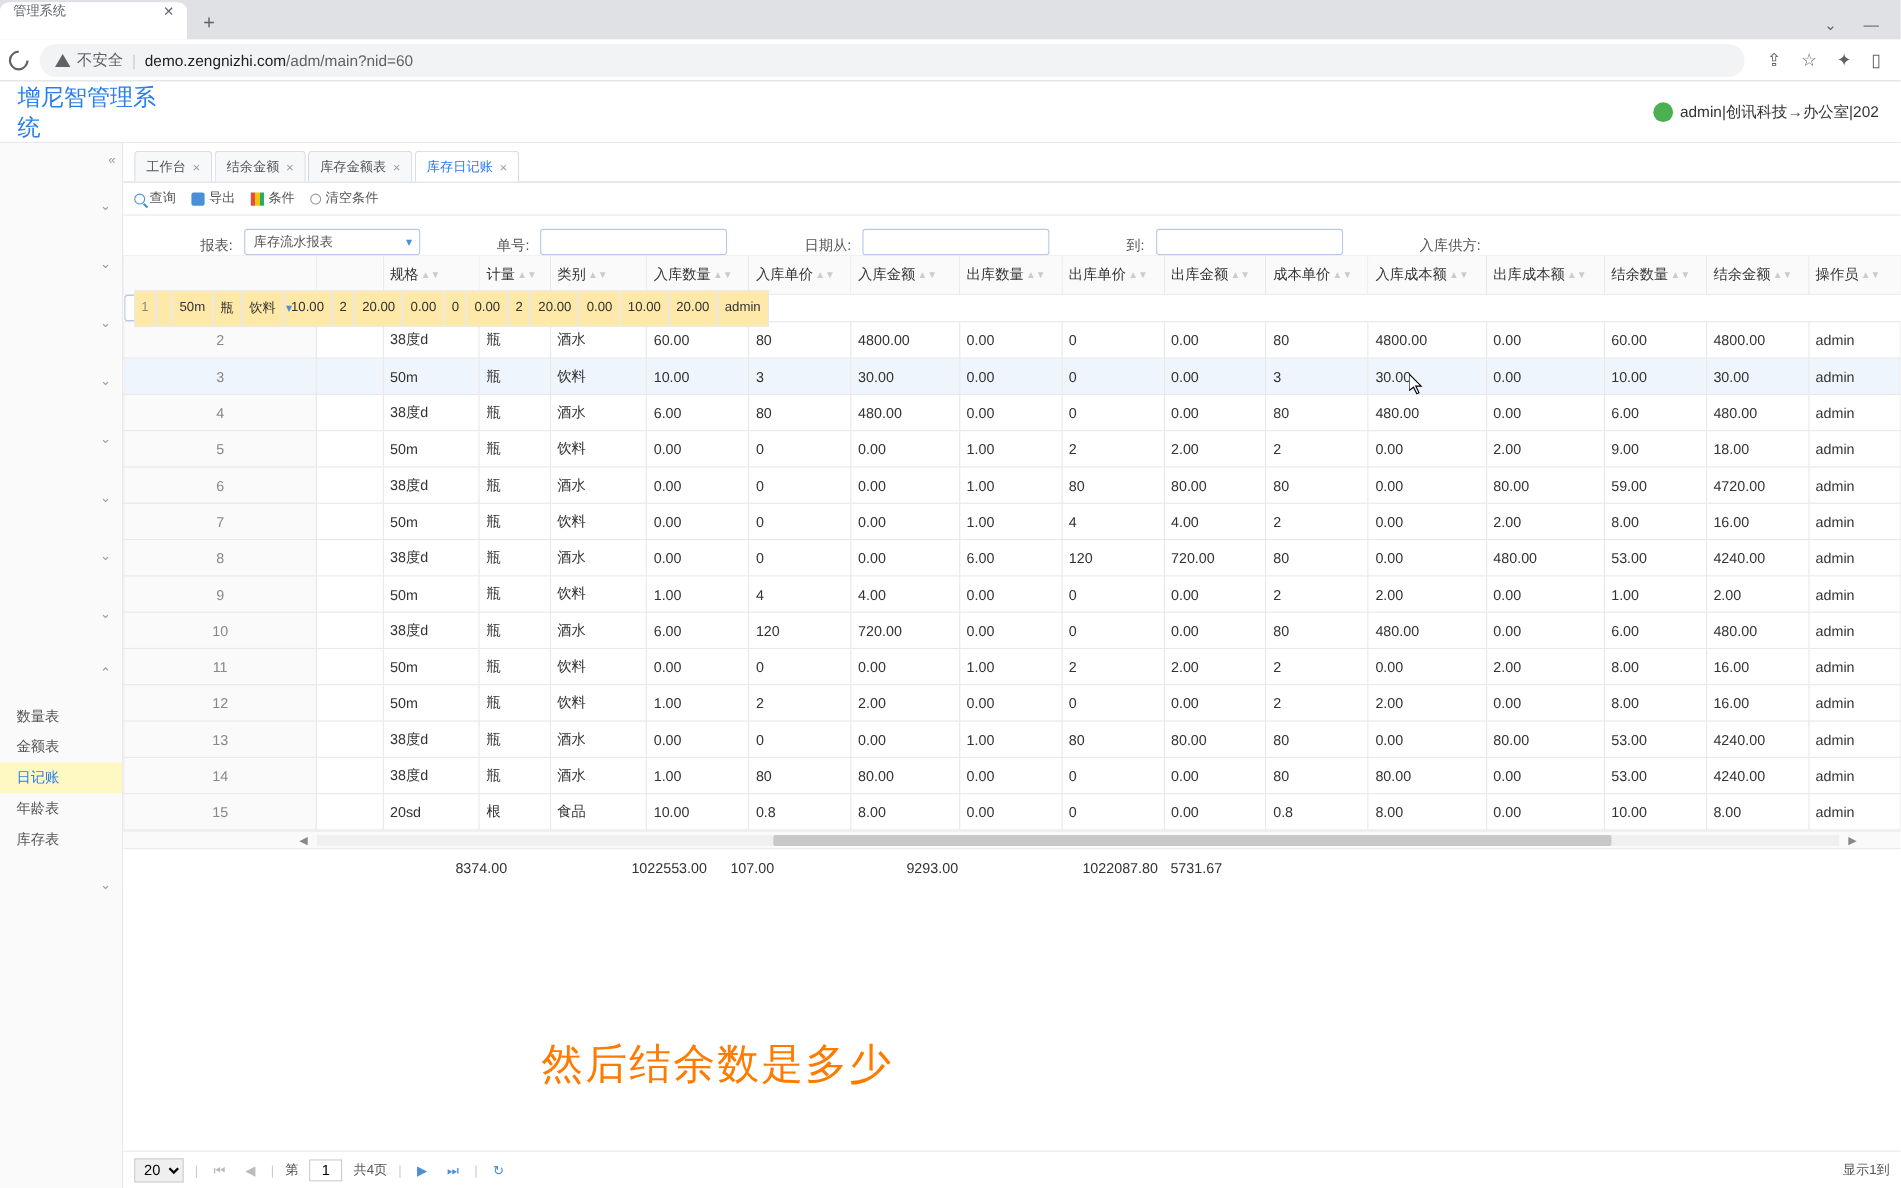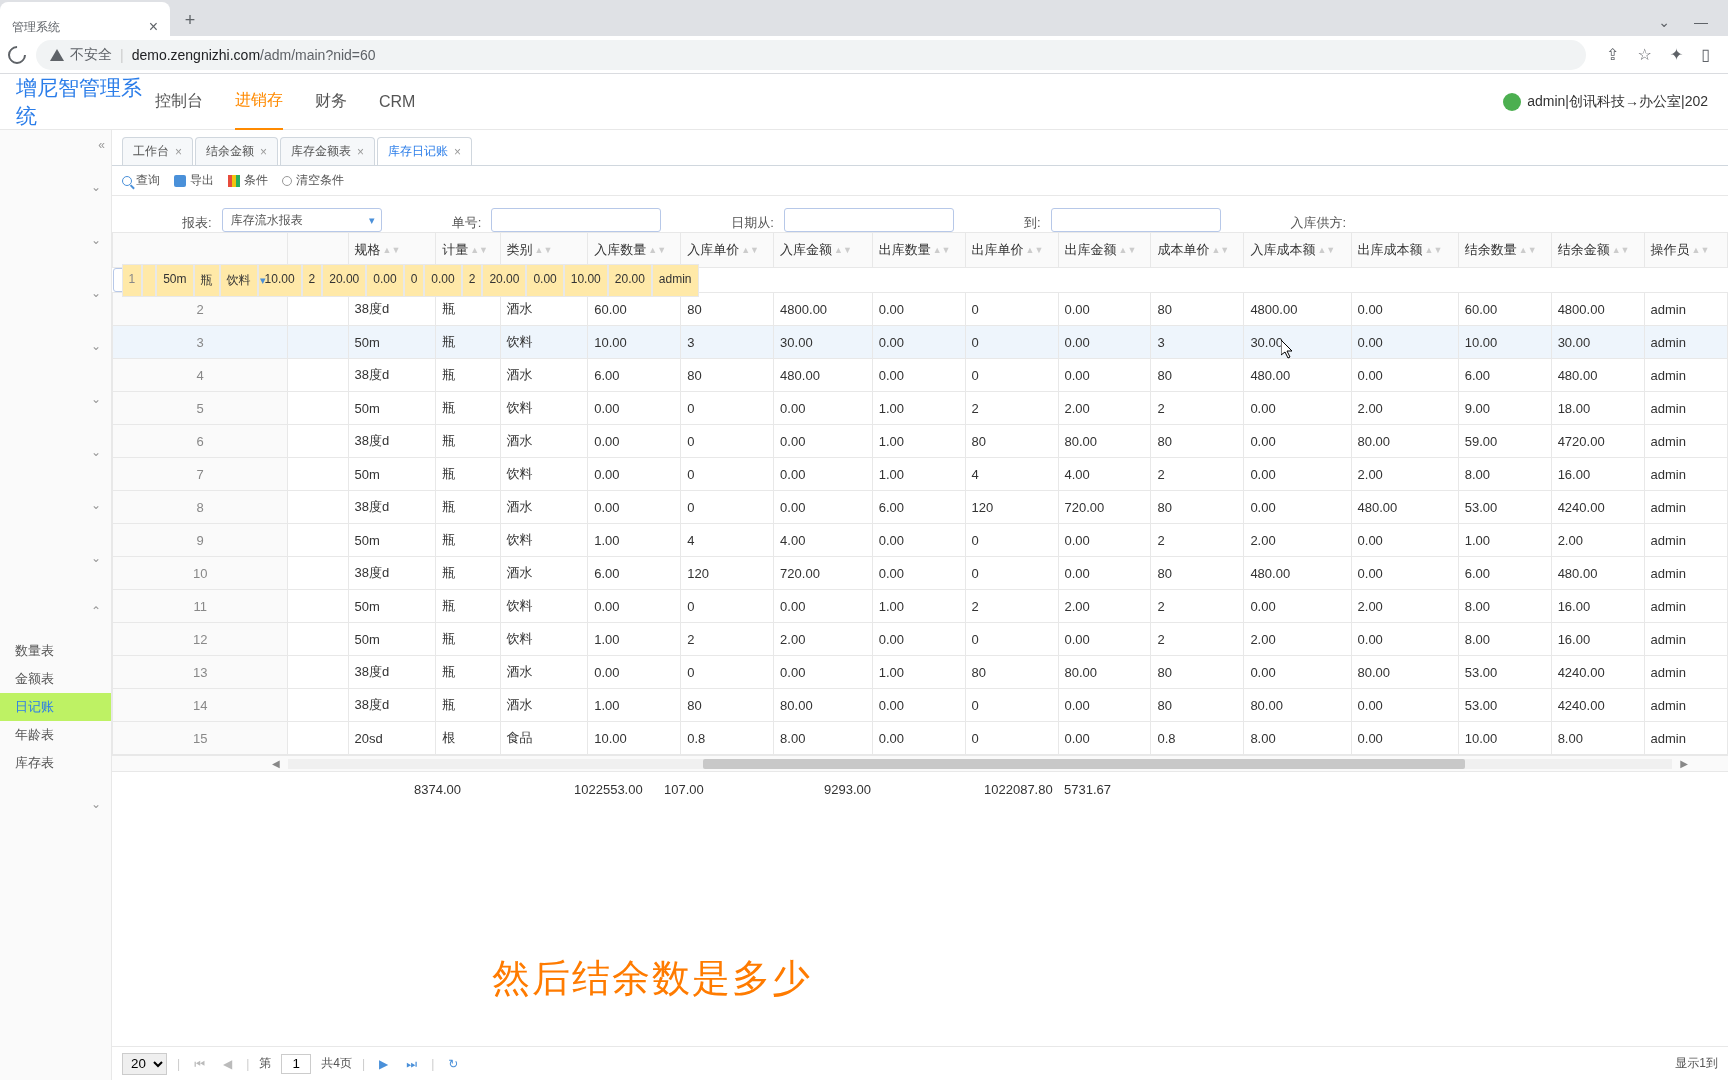--- a/index.html
+++ b/index.html
@@ -1,20 +1,20 @@
 <!DOCTYPE html>
 <html><head>
 <meta charset="utf-8">
 <style>
   * { box-sizing: border-box; margin: 0; padding: 0; }
   body { font-family: "Microsoft YaHei", Arial, sans-serif; font-size: 13px; color: #333; background: #fff; overflow: hidden; width: 1728px; height: 1080px; }
   
   
   .browser-tabs { height: 36px; background: #dfe1e5; display: flex; align-items: flex-end; padding-left: 0; }
-  .browser-tab { background: #fff; height: 34px; display: flex; align-items: flex-end; padding: 0 12px; border-radius: 8px 8px 0 0; min-width: 170px; font-size: 12px; color: #5f6368; position: relative; }
+  .browser-tab { background: #fff; height: 34px; display: flex; align-items: flex-start; padding: 0 12px; border-radius: 8px 8px 0 0; min-width: 170px; font-size: 12px; color: #5f6368; position: relative; }
   .browser-tab .close { margin-left: auto; font-size: 16px; color: #5f6368; cursor: pointer; }
   .new-tab { width: 28px; height: 28px; display: flex; align-items: center; justify-content: center; font-size: 18px; color: #5f6368; margin-left: 6px; margin-bottom: 2px; cursor: pointer; }
   .win-controls { margin-left: auto; display: flex; gap: 24px; padding-right: 20px; padding-bottom: 6px; color: #5f6368; font-size: 14px; }
   .win-controls span { cursor: pointer; }
   
   .addr-bar { height: 38px; background: #fff; border-bottom: 1px solid #dadce0; display: flex; align-items: center; padding: 0 8px; gap: 10px; }
   .addr-reload { width: 18px; height: 18px; border: 2px solid #5f6368; border-radius: 50%; border-top-color: transparent; transform: rotate(45deg); cursor: pointer; }
   .addr-field { flex: 1; background: #f1f3f4; height: 30px; border-radius: 15px; display: flex; align-items: center; padding: 0 14px; font-size: 14px; color: #5f6368; gap: 8px; }
   .insecure { display: flex; align-items: center; gap: 6px; justify-content: flex-end; }
   .insecure-icon { width: 0; height: 0; border-left: 7px solid transparent; border-right: 7px solid transparent; border-bottom: 12px solid #5f6368; position: relative; }
@@ -32,21 +32,21 @@
   .user-info { margin-left: auto; padding-right: 20px; display: flex; align-items: center; gap: 6px; font-size: 14px; color: #333; }
   .avatar { width: 18px; height: 18px; border-radius: 50%; background: #4caf50; display: inline-block; }
   
   
   .main { display: flex; height: calc(1080px - 36px - 38px - 56px); }
   .sidebar { width: 112px; border-right: 1px solid #e8e8e8; background: #fafafa; position: relative; }
   .collapse-arrow { position: absolute; top: 8px; right: 6px; font-size: 12px; color: #999; cursor: pointer; }
   .side-group { height: 53px; display: flex; align-items: center; justify-content: flex-end; padding-right: 10px; cursor: pointer; }
   .side-group .chev { color: #999; font-size: 12px; }
   .side-leaf { height: 28px; display: flex; align-items: center; padding-left: 15px; font-size: 13px; color: #555; cursor: pointer; }
-  .side-leaf.active { background: #bef264; color: #2b7de9; }
+  .side-leaf.active { background: #fef9c3; color: #2b7de9; }
   .side-leaves { padding-top: 0; }
   
   .content { flex: 1; display: flex; flex-direction: column; background: #fff; overflow: hidden; }
   
   
   .tabs { height: 30px; display: flex; align-items: flex-end; border-bottom: 1px solid #d0d7de; padding-left: 10px; gap: 2px; margin-top: 6px; }
   .tab { height: 28px; border: 1px solid #d0d7de; border-bottom: none; background: #f6f8fa; padding: 0 10px; display: flex; align-items: center; font-size: 12px; color: #555; border-radius: 4px 4px 0 0; cursor: pointer; gap: 6px; }
   .tab.active { background: #fff; color: #2b7de9; }
   .tab .x { color: #999; font-size: 12px; cursor: pointer; }
   
@@ -90,21 +90,21 @@
   
   
   .pager { height: 34px; border-top: 1px solid #e8e8e8; display: flex; align-items: center; padding: 0 10px; font-size: 12px; color: #555; gap: 10px; }
   .pgsel { height: 22px; border: 1px solid #ccc; padding: 0 4px; cursor: pointer; }
   .pgbtn { color: #4a90d9; cursor: pointer; font-size: 12px; padding: 0 4px; }
   .pgbtn.dis { color: #bbb; cursor: default; }
   .pginp { width: 30px; height: 20px; border: 1px solid #ccc; text-align: center; }
   .pager .right { margin-left: auto; }
   
   
-  .caption { position: absolute; bottom: 42px; left: 380px; font-size: 38px; color: #ff7b00; font-weight: 500; letter-spacing: 2px; pointer-events: none; }
+  .caption { position: absolute; bottom: 53px; left: 380px; font-size: 38px; color: #ff7b00; font-weight: 500; letter-spacing: 2px; pointer-events: none; }
   
   
   .cursor { position: absolute; left: 1281px; top: 340px; width: 14px; height: 20px; pointer-events: none; }
   .cursor svg { width: 14px; height: 20px; }
 </style>
 </head>
 <body>
 
 <div class="browser-tabs">
   <div class="browser-tab">
@@ -133,26 +133,20 @@
   <div class="addr-icons">
     <span>⇪</span>
     <span>☆</span>
     <span>✦</span>
     <span>▯</span>
   </div>
 </div>
 
 <div class="app-header">
   <div class="logo">增尼智管理系统</div>
-  <div class="nav">
-    <div class="nav-item">控制台</div>
-    <div class="nav-item active">进销存</div>
-    <div class="nav-item">财务</div>
-    <div class="nav-item">CRM</div>
-  </div>
   <div class="user-info">
     <span class="avatar"></span>
     <span>admin|创讯科技→办公室|202</span>
   </div>
 </div>
 
 <div class="main">
   <div class="sidebar">
     <span class="collapse-arrow">«</span>
     <div style="height:30px"></div>

